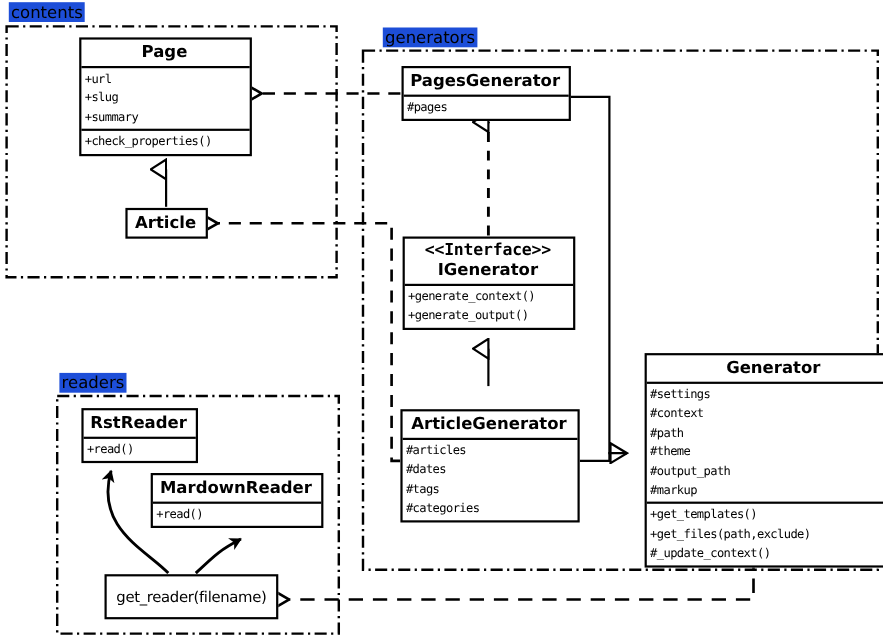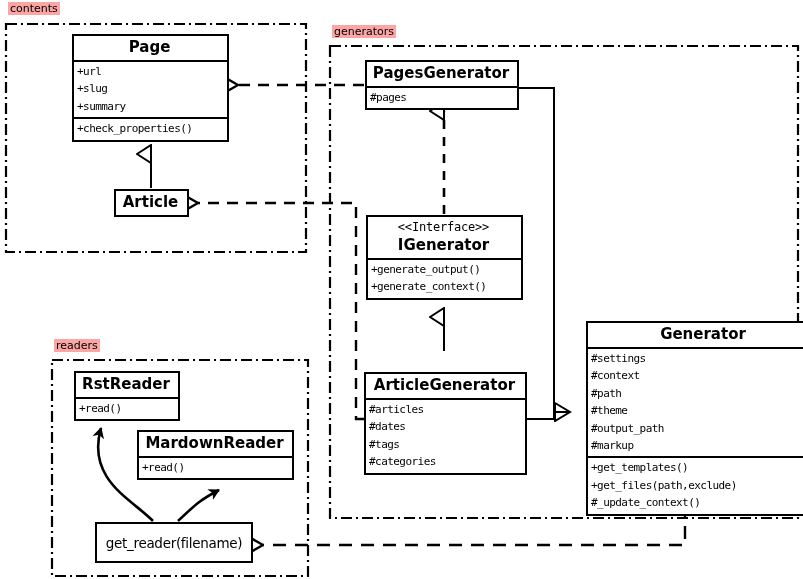--- a/index.html
+++ b/index.html
@@ -39,22 +39,22 @@
     color: #000;
     padding: 2px 6px 3px 4px;
     line-height: 19px;
     white-space: nowrap;
   }
   .uml-title.has-sep {
     border-bottom: 2px solid #000;
   }
   .uml-stereotype {
     display: block;
-    font-weight: normal;
-    font-size: 12px;
+    font-weight: bold;
+    font-size: 15px;
     font-family: "DejaVu Sans Mono", monospace;
     line-height: 17px;
     letter-spacing: -0.2px;
   }
   .uml-compartment {
     box-sizing: border-box;
     padding: 1px 3px 2px 3px;
     font-family: "DejaVu Sans Mono", monospace;
     font-size: 11px;
     line-height: 17.4px;
@@ -72,23 +72,23 @@
     justify-content: center;
     font-family: "DejaVu Sans", sans-serif;
     font-size: 13.5px;
     color: #000;
     letter-spacing: -0.3px;
   }
   
   .pkg-label {
     position: absolute;
     font-family: "DejaVu Sans", sans-serif;
-    font-size: 11px;
-    color: #000;
-    background: #fca5a5;
+    font-size: 15px;
+    color: #000;
+    background: #1d4ed8;
     padding: 0 2px;
     z-index: 4;
     white-space: nowrap;
   }
 </style>
 </head>
 <body>
 
 <div id="canvas">
 
@@ -154,21 +154,21 @@
       <path d="M 153 521 C 133 500 86 480 101 428" fill="none" stroke="#000000" stroke-width="2.6" marker-end="url(#solid-arrow)"></path>
     </g>
 
     <g>
       <path d="M 178 521 C 196 504 200 500 219 490" fill="none" stroke="#000000" stroke-width="2.6" marker-end="url(#solid-arrow)"></path>
     </g>
   </svg>
 
   <div class="pkg-label" style="left:8px; top:2px;"><span>contents</span></div>
 
-  <div class="pkg-label" style="left:332px; top:25px;"><span>generators</span></div>
+  <div class="pkg-label" style="left:348px; top:25px;"><span>generators</span></div>
 
   <div class="pkg-label" style="left:54px; top:339px;"><span>readers</span></div>
 
   <div class="uml-box" style="left:72px; top:34px; width:157px;">
     <div class="uml-title has-sep">Page</div>
     <div class="uml-compartment">
       <div>+url</div>
       <div>+slug</div>
       <div>+summary</div>
     </div>
@@ -187,22 +187,22 @@
       <div>#pages</div>
     </div>
   </div>
 
   <div class="uml-box" style="left:366px; top:215px; width:157px;">
     <div class="uml-title has-sep">
       <span class="uml-stereotype">&lt;&lt;Interface&gt;&gt;</span>
       <span>IGenerator</span>
     </div>
     <div class="uml-compartment">
+      <div>+generate_context()</div>
       <div>+generate_output()</div>
-      <div>+generate_context()</div>
     </div>
   </div>
 
   <div class="uml-box" style="left:364px; top:372px; width:163px;">
     <div class="uml-title has-sep">ArticleGenerator</div>
     <div class="uml-compartment">
       <div>#articles</div>
       <div>#dates</div>
       <div>#tags</div>
       <div>#categories</div>

